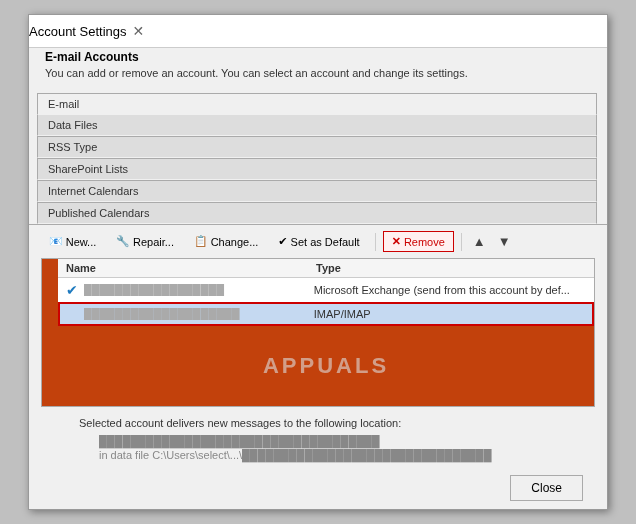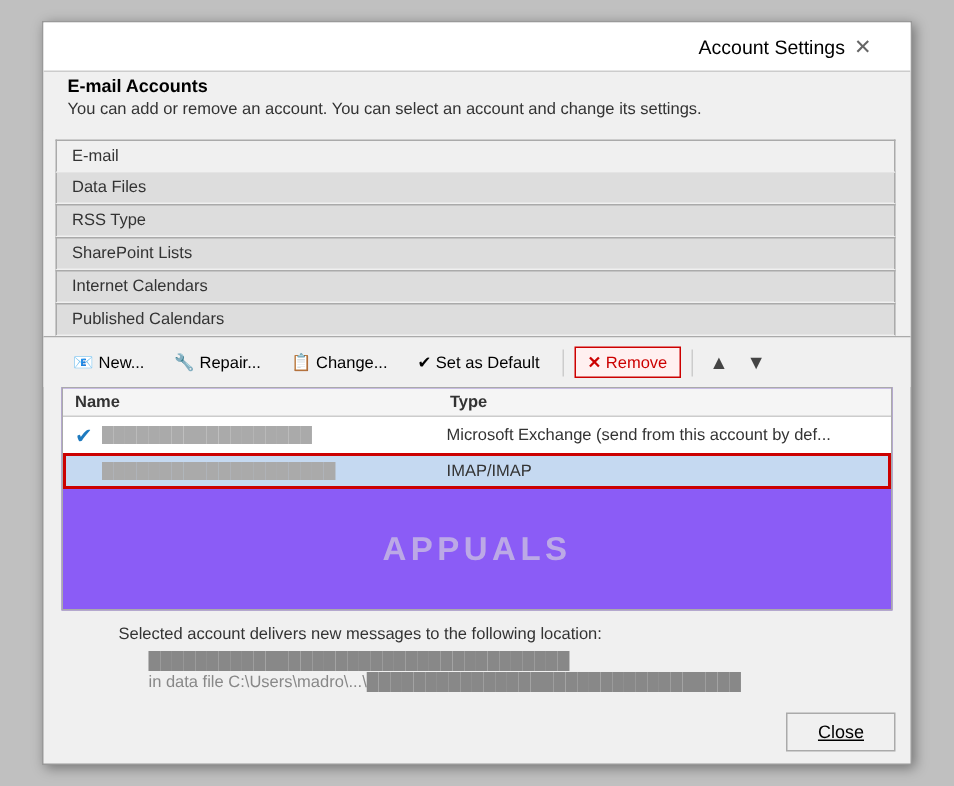--- a/index.html
+++ b/index.html
@@ -15,23 +15,23 @@
     }
     .dialog {
       background: #f0f0f0;
       border: 1px solid #999;
       width: 580px;
       box-shadow: 2px 2px 8px rgba(0,0,0,0.4);
     }
     .title-bar {
       background: #ffffff;
       border-bottom: 1px solid #ccc;
-      padding: 6px 20px;
-      display: flex;
-      justify-content: flex-end;
+      padding: 6px 0;
+      display: flex;
+      justify-content: flex-start;
       align-items: center;
     }
     .title-bar-text {
       font-size: 13px;
       font-weight: 400;
       color: #000;
     }
     .close-btn {
       background: none;
       border: none;
@@ -114,21 +114,22 @@
       background: none;
       border: none;
       cursor: pointer;
       font-size: 13px;
       padding: 2px 4px;
       color: #444;
     }
     .content-area {
       margin: 0 12px;
       border: 1px solid #aaa;
-      background: #8b5cf6;
+      background: #c2410c;
+      padding-left: 16px;
     }
     .list-header {
       display: flex;
       background: #f5f5f5;
       border-bottom: 1px solid #ccc;
       padding: 3px 8px;
     }
     .list-header-col {
       font-size: 11px;
       font-weight: 600;
@@ -187,22 +188,21 @@
       margin-bottom: 2px;
     }
     .bottom-path {
       font-size: 11px;
       color: #888;
       padding-left: 20px;
     }
     .dialog-footer {
       display: flex;
       justify-content: flex-end;
-      padding: 8px 10px;
-      text-decoration: underline;
+      padding: 8px 24px;
     }
     .close-dialog-btn {
       padding: 5px 20px;
       font-size: 12px;
       cursor: pointer;
       background: #f0f0f0;
       border: 1px solid #aaa;
     }
   </style>
 </head>
@@ -277,19 +277,19 @@
 
       <div class="watermark-area">
         <div style="color:#ddd; font-size:22px; font-weight:bold; letter-spacing:3px; opacity:0.6;">APPUALS</div>
       </div>
     </div>
   </div>
 
   <div class="bottom-section">
     <div class="bottom-label">Selected account delivers new messages to the following location:</div>
     <div class="bottom-account">████████████████████████████████████</div>
-    <div class="bottom-path">in data file C:\Users\madro\...\████████████████████████████████</div>
+    <div class="bottom-path">in data file C:\Users\select\...\████████████████████████████████</div>
   </div>
 
   <div class="dialog-footer">
     <button class="close-dialog-btn">Close</button>
   </div>
 </div>
 
 </body></html>

